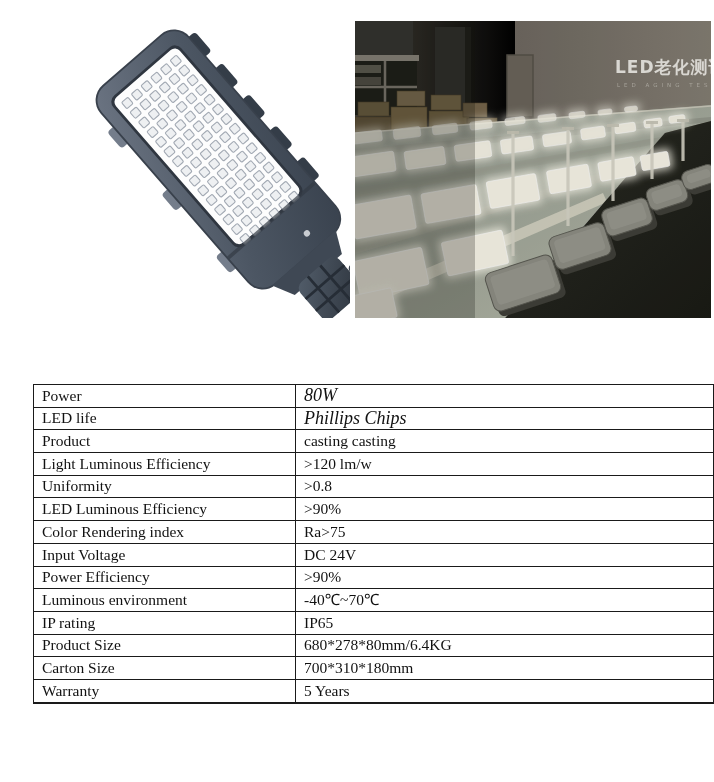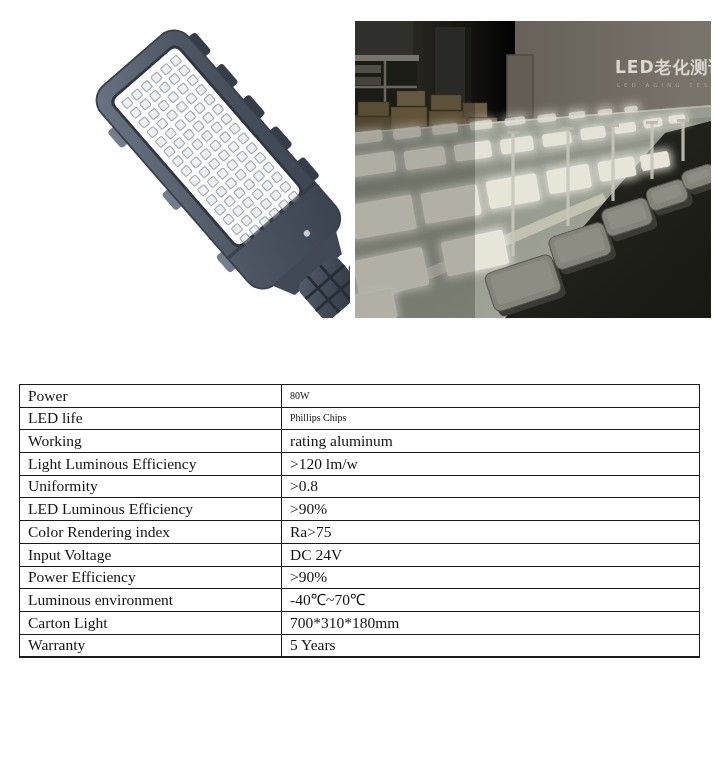--- a/index.html
+++ b/index.html
@@ -1,28 +1,28 @@
 <!DOCTYPE html>
 <html><head>
 <meta charset="utf-8">
 <style>
   html,body{margin:0;padding:0;background:#ffffff;}
   .page{position:relative;width:714px;height:782px;background:#ffffff;overflow:hidden;
         font-family:"Liberation Serif", serif;}
   .product-img{position:absolute;left:70px;top:26px;width:280px;height:292px;}
   .factory-img{position:absolute;left:355px;top:21px;width:356px;height:297px;}
   .product-img svg,.factory-img svg{display:block;width:100%;height:100%;}
-  .spec-table-wrap{position:absolute;left:19px;top:384px;width:681px;}
+  .spec-table-wrap{position:absolute;left:33px;top:384px;width:681px;}
   table.spec{border-collapse:collapse;width:100%;table-layout:fixed;
              border:1.5px solid #1a1a1a;border-bottom:2.5px solid #1a1a1a;}
   table.spec td{border:1px solid #1a1a1a;height:21.7px;padding:0 4px 0 8px;
                 font-size:15.5px;color:#111;vertical-align:middle;line-height:1.05;
                 overflow:hidden;white-space:nowrap;}
   table.spec td.label{width:249px;}
-  table.spec tr.small td.value{font-size:10px;}
+  table.spec tr.small td.value{font-size:18px;font-style:italic;}
   .cjk{font-weight:bold;}
 </style>
 </head>
 <body>
 
 <div class="page">
 
   <div class="product-img">
     <svg viewBox="0 0 305 305" preserveAspectRatio="xMidYMid meet">
       <defs>
@@ -329,22 +329,22 @@
       <tbody id="spec-body">
           <tr class="small">
             <td class="label">Power</td>
             <td class="value">80W</td>
           </tr>
           <tr class="small">
             <td class="label">LED life</td>
             <td class="value">Phillips Chips</td>
           </tr>
           <tr>
-            <td class="label">Working</td>
-            <td class="value">rating aluminum</td>
+            <td class="label">Product</td>
+            <td class="value">casting casting</td>
           </tr>
           <tr>
             <td class="label">Light Luminous Efficiency</td>
             <td class="value">&gt;120 lm/w</td>
           </tr>
           <tr>
             <td class="label">Uniformity</td>
             <td class="value">&gt;0.8</td>
           </tr>
           <tr>
@@ -361,21 +361,29 @@
           </tr>
           <tr>
             <td class="label">Power Efficiency</td>
             <td class="value">&gt;90%</td>
           </tr>
           <tr>
             <td class="label">Luminous environment</td>
             <td class="value">-40℃~70℃</td>
           </tr>
           <tr>
-            <td class="label">Carton Light</td>
+            <td class="label">IP rating</td>
+            <td class="value">IP65</td>
+          </tr>
+          <tr>
+            <td class="label">Product Size</td>
+            <td class="value">680*278*80mm/6.4KG</td>
+          </tr>
+          <tr>
+            <td class="label">Carton Size</td>
             <td class="value">700*310*180mm</td>
           </tr>
           <tr>
             <td class="label">Warranty</td>
             <td class="value">5 Years</td>
           </tr>
         </tbody>
     </table>
   </div>
 

